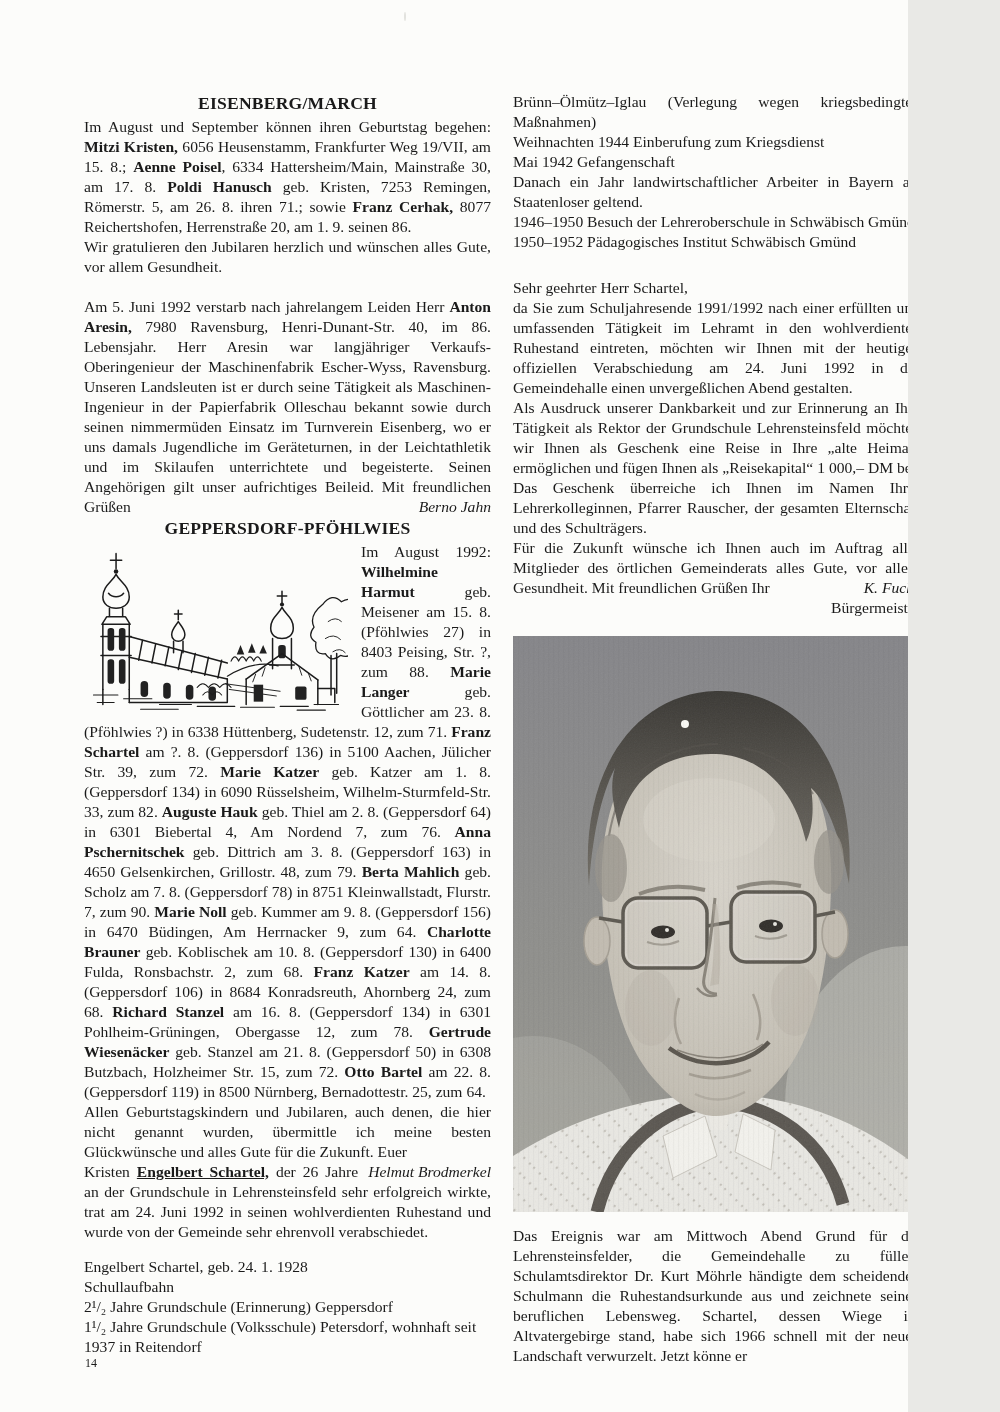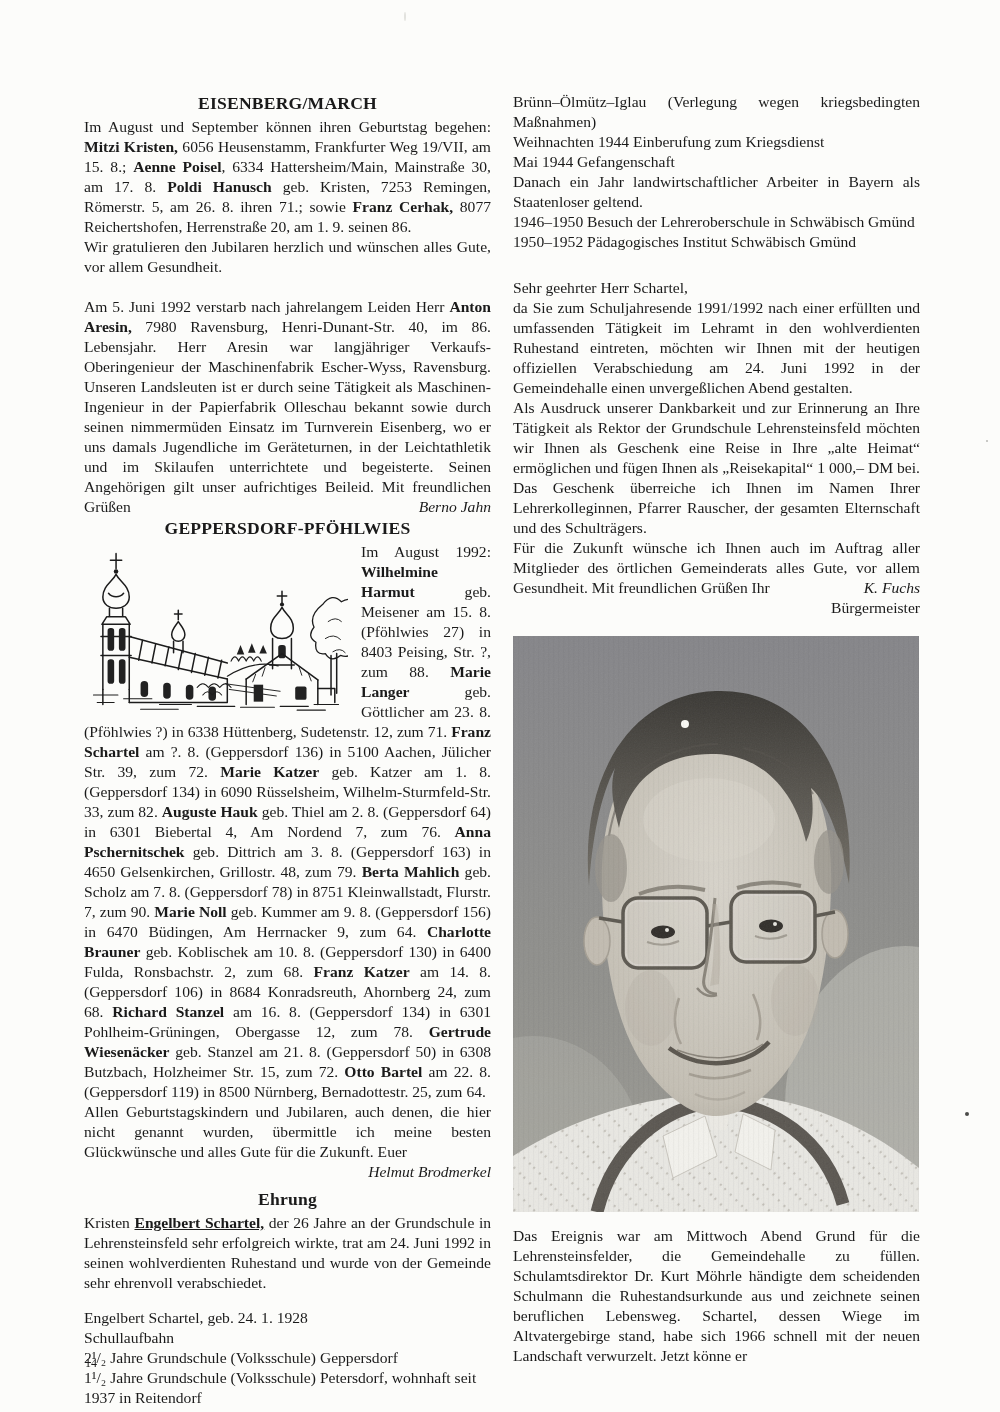--- a/index.html
+++ b/index.html
@@ -1,16 +1,16 @@
 <!DOCTYPE html>
 <html><head>
 <meta charset="utf-8">
 <style>
   html,body{margin:0;padding:0;background:#e9e9e6;}
-  .page{position:relative;width:1000px;height:1412px;background:#fcfcfa;overflow:hidden;
+  .page{position:relative;width:908px;height:1412px;background:#fcfcfa;overflow:hidden;
         font-family:"Liberation Serif","DejaVu Serif",serif;color:#1a1a1a;
         font-size:15.6px;line-height:20px;}
   .col{position:absolute;top:92px;width:407px;text-align:justify;}
   .col-left{left:84px;}
   .col-right{left:513px;}
   p{margin:0;}
   h2{font-size:17.6px;line-height:22px;text-align:center;margin:0 0 3px 0;font-weight:bold;letter-spacing:.2px;}
   .gap-top{margin-top:20px;}
   .gap-top-sm{margin-top:0;}
   .gap-top-md{margin-top:26px;}
@@ -91,37 +91,36 @@
         <path d="M259 80 q8 -6 14 0 M256 98 q9 -6 16 1 M264 112 q8 -5 13 1" stroke-width="1"></path>
         <path d="M262 116 V158 M268 114 V156"></path>
 
         <path d="M10 158 h26 M42 162 h30 M80 168 h34 M120 170 h40 M166 171 h36 M208 170 h30 M244 168 h26 M14 166 h18 M226 174 h30 M60 173 h40" stroke-width="1.1"></path>
         <path d="M120 150 q6 -8 12 0 q6 -8 12 0 q6 -8 12 0 M126 158 q5 -7 10 0 q5 -7 10 0" stroke-width="1.1"></path>
       </g>
     </svg><span>Im August 1992: </span><span style="font-weight: 700;">Wilhelmine Harmut</span><span> geb. Meisener am 15. 8. (Pföhlwies 27) in 8403 Peising, Str. ?, zum 88. </span><span style="font-weight: 700;">Marie Langer</span><span> geb. Göttlicher am 23. 8. (Pföhlwies ?) in 6338 Hüttenberg, Sudetenstr. 12, zum 71. </span><span style="font-weight: 700;">Franz Schartel</span><span> am ?. 8. (Geppersdorf 136) in 5100 Aachen, Jülicher Str. 39, zum 72. </span><span style="font-weight: 700;">Marie Katzer</span><span> geb. Katzer am 1. 8. (Geppersdorf 134) in 6090 Rüsselsheim, Wilhelm-Sturmfeld-Str. 33, zum 82. </span><span style="font-weight: 700;">Auguste Hauk</span><span> geb. Thiel am 2. 8. (Geppersdorf 64) in 6301 Biebertal 4, Am Nordend 7, zum 76. </span><span style="font-weight: 700;">Anna Pschernitschek</span><span> geb. Dittrich am 3. 8. (Geppersdorf 163) in 4650 Gelsenkirchen, Grillostr. 48, zum 79. </span><span style="font-weight: 700;">Berta Mahlich</span><span> geb. Scholz am 7. 8. (Geppersdorf 78) in 8751 Kleinwallstadt, Flurstr. 7, zum 90. </span><span style="font-weight: 700;">Marie Noll</span><span> geb. Kummer am 9. 8. (Geppersdorf 156) in 6470 Büdingen, Am Herrnacker 9, zum 64. </span><span style="font-weight: 700;">Charlotte Brauner</span><span> geb. Koblischek am 10. 8. (Geppersdorf 130) in 6400 Fulda, Ronsbachstr. 2, zum 68. </span><span style="font-weight: 700;">Franz Katzer</span><span> am 14. 8. (Geppersdorf 106) in 8684 Konradsreuth, Ahornberg 24, zum 68. </span><span style="font-weight: 700;">Richard Stanzel</span><span> am 16. 8. (Geppersdorf 134) in 6301 Pohlheim-Grüningen, Obergasse 12, zum 78. </span><span style="font-weight: 700;">Gertrude Wiesenäcker</span><span> geb. Stanzel am 21. 8. (Geppersdorf 50) in 6308 Butzbach, Holzheimer Str. 15, zum 72. </span><span style="font-weight: 700;">Otto Bartel</span><span> am 22. 8. (Geppersdorf 119) in 8500 Nürnberg, Bernadottestr. 25, zum 64.</span></p>
 
     <p><span>Allen Geburtstagskindern und Jubilaren, auch denen, die hier nicht genannt wurden, übermittle ich meine besten Glückwünsche und alles Gute für die Zukunft. Euer</span><span class="sig-right" style="font-style: italic;">Helmut Brodmerkel</span></p>
 
-    <h2 class="gap-top-md">Ehrung</h2>
     <p><span>Kristen </span><span style="font-weight: 700; text-decoration: underline;">Engelbert Schartel,</span><span> der 26 Jahre an der Grundschule in Lehrensteinsfeld sehr erfolgreich wirkte, trat am 24. Juni 1992 in seinen wohlverdienten Ruhestand und wurde von der Gemeinde sehr ehrenvoll verabschiedet.</span></p>
 
     <div class="gap-top-sm2">
       <div class="cv-line">Engelbert Schartel, geb. 24. 1. 1928</div>
       <div class="cv-line">Schullaufbahn</div>
-      <div class="cv-line">2¹/₂ Jahre Grundschule (Volksschule) Geppersdorf</div>
+      <div class="cv-line">2¹/₂ Jahre Grundschule (Erinnerung) Geppersdorf</div>
       <div class="cv-line">1¹/₂ Jahre Grundschule (Volksschule) Petersdorf, wohnhaft seit 1937 in Reitendorf</div>
 
     </div>
   </div>
 
   <div class="col col-right">
     <div class="cv-right">
       <div class="cv-line">Brünn–Ölmütz–Iglau (Verlegung wegen kriegsbedingten Maßnahmen)</div>
       <div class="cv-line">Weihnachten 1944 Einberufung zum Kriegsdienst</div>
-      <div class="cv-line">Mai 1944 Gefangenschaft</div>
+      <div class="cv-line">Mai 1942 Gefangenschaft</div>
       <div class="cv-line">Danach ein Jahr landwirtschaftlicher Arbeiter in Bayern als Staatenloser geltend.</div>
       <div class="cv-line">1946–1950 Besuch der Lehreroberschule in Schwäbisch Gmünd</div>
       <div class="cv-line">1950–1952 Pädagogisches Institut Schwäbisch Gmünd</div>
     </div>
 
     <p class="gap-top-md">Sehr geehrter Herr Schartel,</p>
     <p>da Sie zum Schuljahresende 1991/1992 nach einer erfüllten und umfassenden Tätigkeit im Lehramt in den wohlverdienten Ruhestand eintreten, möchten wir Ihnen mit der heutigen offiziellen Verabschiedung am 24. Juni 1992 in der Gemeindehalle einen unvergeßlichen Abend gestalten.</p>
     <p>Als Ausdruck unserer Dankbarkeit und zur Erinnerung an Ihre Tätigkeit als Rektor der Grundschule Lehrensteinsfeld möchten wir Ihnen als Geschenk eine Reise in Ihre „alte Heimat“ ermöglichen und fügen Ihnen als „Reisekapital“ 1 000,– DM bei. Das Geschenk überreiche ich Ihnen im Namen Ihrer Lehrerkolleginnen, Pfarrer Rauscher, der gesamten Elternschaft und des Schulträgers.</p>
     <p><span>Für die Zukunft wünsche ich Ihnen auch im Auftrag aller Mitglieder des örtlichen Gemeinderats alles Gute, vor allem Gesundheit. Mit freundlichen Grüßen Ihr</span><span class="sig-right" style="font-style: italic;">K. Fuchs</span></p>
     <div class="align-right">Bürgermeister</div>

